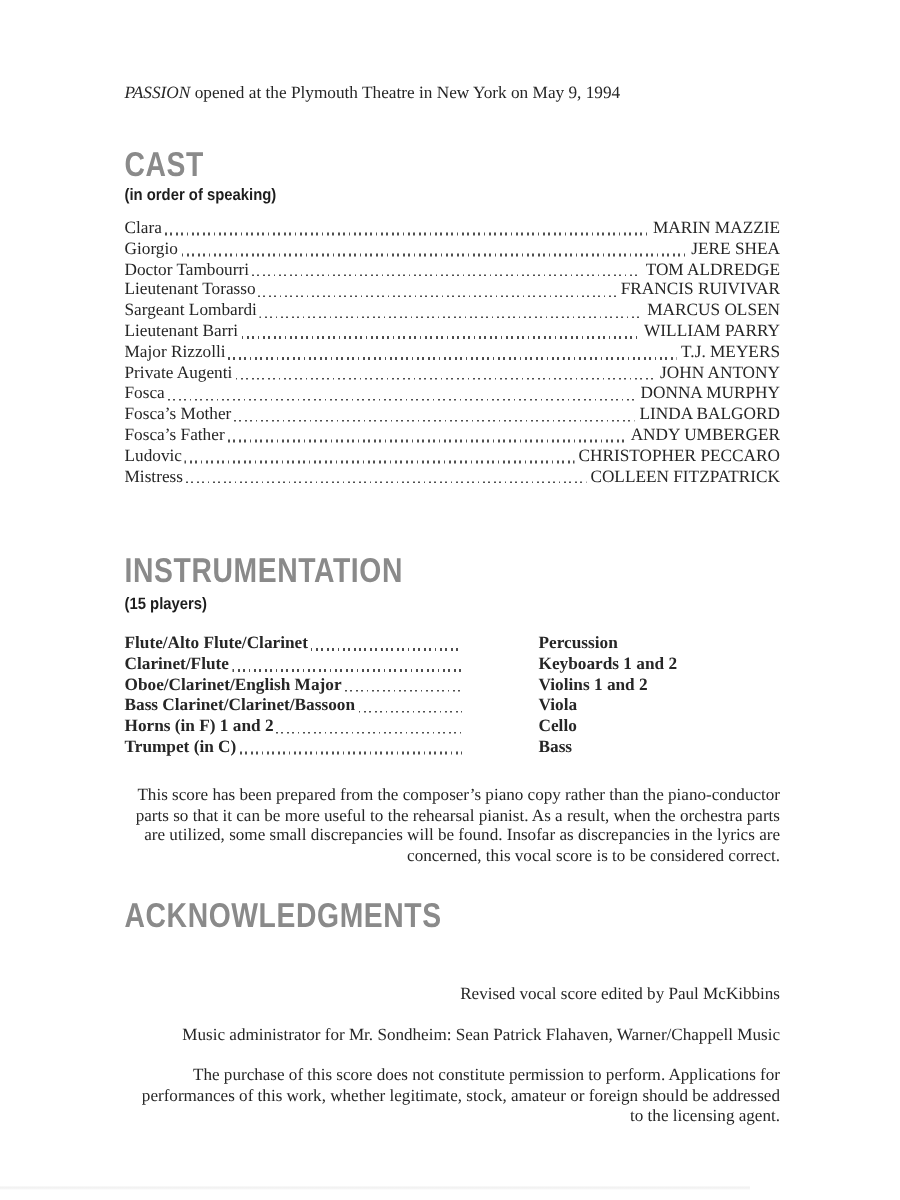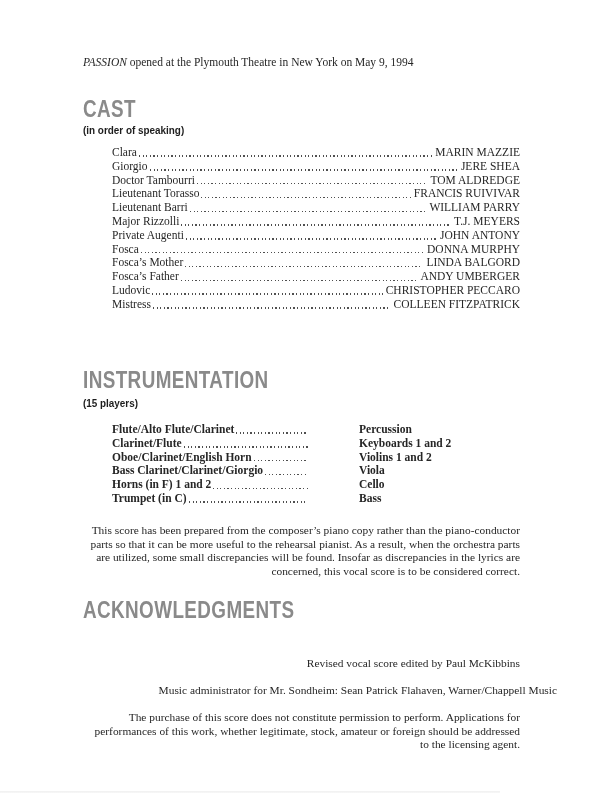--- a/index.html
+++ b/index.html
@@ -50,21 +50,21 @@
     white-space: nowrap;
   }
 
   .dotlist { font-size: 11.5px; }
   .dotlist .row {
     display: flex;
     align-items: baseline;
     height: 13.8px;
     line-height: 13.8px;
   }
-  .dotlist .left-text  { white-space: nowrap; margin-left: 29px; }
+  .dotlist .left-text  { white-space: nowrap; }
   .dotlist .right-text { white-space: nowrap; }
   .leader {
     flex: 1;
     align-self: flex-end;
     height: 1.4px;
     margin: 0 3px 3px 2px;
     background-image: repeating-linear-gradient(
       to right, #4f4f4f 0, #4f4f4f 1.2px, transparent 1.2px, transparent 3.6px);
   }
   .instr .right-text { width: 161px; text-align: left; flex: none; margin-left: 48px; }
@@ -112,20 +112,25 @@
         <span class="left-text">Doctor Tambourri</span>
         <span class="leader"></span>
         <span class="right-text">TOM ALDREDGE</span>
       </div>
     <div class="row">
         <span class="left-text">Lieutenant Torasso</span>
         <span class="leader"></span>
         <span class="right-text">FRANCIS RUIVIVAR</span>
       </div>
     <div class="row">
+        <span class="left-text">Sargeant Lombardi</span>
+        <span class="leader"></span>
+        <span class="right-text">MARCUS OLSEN</span>
+      </div>
+    <div class="row">
         <span class="left-text">Lieutenant Barri</span>
         <span class="leader"></span>
         <span class="right-text">WILLIAM PARRY</span>
       </div>
     <div class="row">
         <span class="left-text">Major Rizzolli</span>
         <span class="leader"></span>
         <span class="right-text">T.J. MEYERS</span>
       </div>
     <div class="row">
@@ -168,44 +173,44 @@
         <span class="left-text">Flute/Alto Flute/Clarinet</span>
         <span class="leader"></span>
         <span class="right-text">Percussion</span>
       </div>
     <div class="row">
         <span class="left-text">Clarinet/Flute</span>
         <span class="leader"></span>
         <span class="right-text">Keyboards 1 and 2</span>
       </div>
     <div class="row">
-        <span class="left-text">Oboe/Clarinet/English Horn</span>
+        <span class="left-text">Oboe/Clarinet/English Major</span>
         <span class="leader"></span>
         <span class="right-text">Violins 1 and 2</span>
       </div>
     <div class="row">
-        <span class="left-text">Bass Clarinet/Clarinet/Giorgio</span>
+        <span class="left-text">Bass Clarinet/Clarinet/Bassoon</span>
         <span class="leader"></span>
         <span class="right-text">Viola</span>
       </div>
     <div class="row">
         <span class="left-text">Horns (in F) 1 and 2</span>
         <span class="leader"></span>
         <span class="right-text">Cello</span>
       </div>
     <div class="row">
         <span class="left-text">Trumpet (in C)</span>
         <span class="leader"></span>
         <span class="right-text">Bass</span>
       </div>
   </div>
 
   <div class="abs para" style="top:524px;">This score has been prepared from the composer’s piano copy rather than the piano-conductor parts so that it can be more useful to the rehearsal pianist. As a result, when the orchestra parts are utilized, some small discrepancies will be found. Insofar as discrepancies in the lyrics are concerned, this vocal score is to be considered correct.</div>
 
   <div class="abs gray-heading" style="top:599px;">ACKNOWLEDGMENTS</div>
 
   <div class="abs para single-line" style="top:657px;">Revised vocal score edited by Paul McKibbins</div>
-  <div class="abs para single-line" style="top:684px;margin-left:37px;">Music administrator for Mr. Sondheim: Sean Patrick Flahaven, Warner/Chappell Music</div>
+  <div class="abs para single-line" style="top:684px;">Music administrator for Mr. Sondheim: Sean Patrick Flahaven, Warner/Chappell Music</div>
 
   <div class="abs para" style="top:711px;">The purchase of this score does not constitute permission to perform. Applications for performances of this work, whether legitimate, stock, amateur or foreign should be addressed to the licensing agent.</div>
 
   <div class="page-edge"></div>
 </div>
 
 </body></html>

